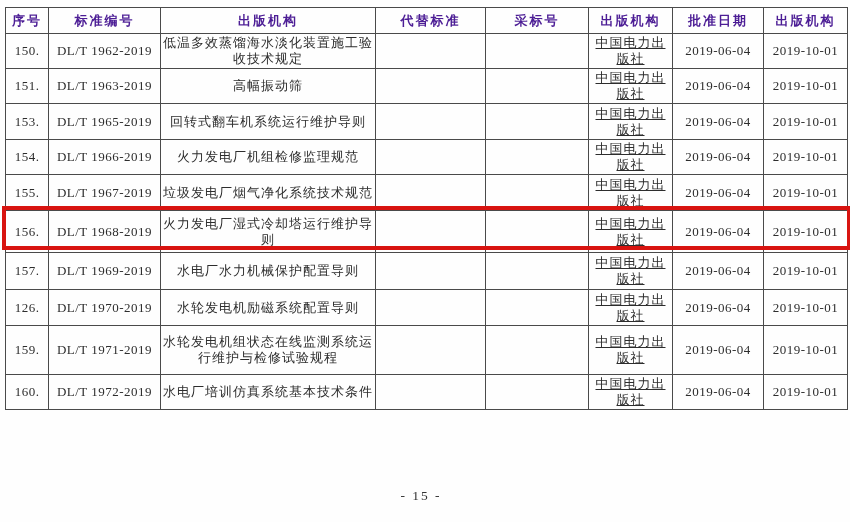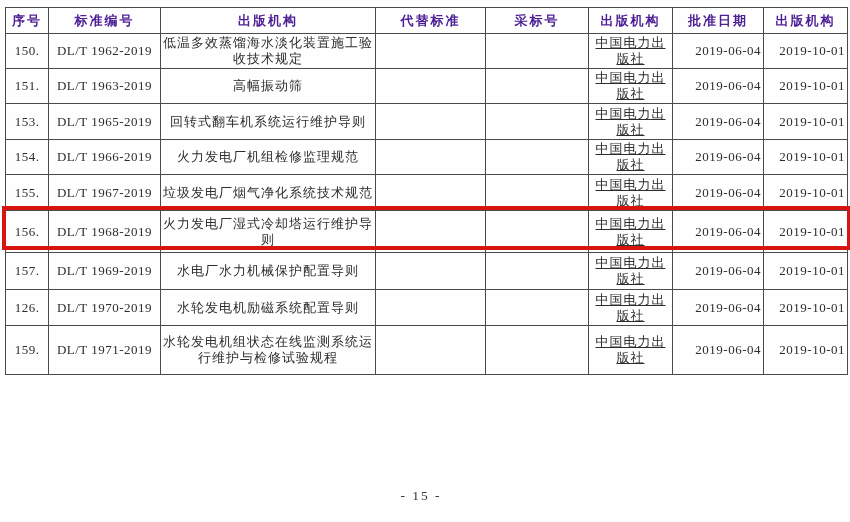--- a/index.html
+++ b/index.html
@@ -12,21 +12,21 @@
     border-collapse:collapse; table-layout:fixed;
   }
   th,td {
     border:1px solid #4a4a4a; text-align:center; vertical-align:middle;
     font-size:13px; line-height:16px; padding:1px 2px; letter-spacing:1px;
     overflow:hidden; word-break:break-all;
   }
   th { font-weight:bold; height:23px; letter-spacing:2px; color:#4c1d95; }
   td.c0, td.c1 { letter-spacing:0.5px; }
   td.c5 { padding:1px 6px;text-decoration:underline; }
-  td.c6, td.c7 { letter-spacing:0.5px;text-align:right; }
+  td.c6, td.c7 { letter-spacing:0.5px; }
   #highlight-box {
     position:absolute; box-sizing:border-box; pointer-events:none;
     border:4px solid #d81410;
   }
   #page-number {
     position:absolute; top:488px; left:0; width:842px; text-align:center;
     font-size:13.5px; letter-spacing:2px; color:#333333;
   }
 </style>
 </head>
@@ -140,17 +140,27 @@
         <tr style="height: 49px;">
           <td class="c0">159.</td>
           <td class="c1">DL/T 1971-2019</td>
           <td class="c2">水轮发电机组状态在线监测系统运行维护与检修试验规程</td>
           <td class="c3"></td>
           <td class="c4"></td>
           <td class="c5">中国电力出版社</td>
           <td class="c6">2019-06-04</td>
           <td class="c7">2019-10-01</td>
         </tr>
+        <tr style="height: 34px;">
+          <td class="c0">160.</td>
+          <td class="c1">DL/T 1972-2019</td>
+          <td class="c2">水电厂培训仿真系统基本技术条件</td>
+          <td class="c3"></td>
+          <td class="c4"></td>
+          <td class="c5">中国电力出版社</td>
+          <td class="c6">2019-06-04</td>
+          <td class="c7">2019-10-01</td>
+        </tr>
       </tbody>
   </table>
   <div id="highlight-box" style="border-color: rgb(216, 20, 16); left: 2px; top: 205.5px; width: 849px; height: 44px;"></div>
   <div id="page-number">- 15 -</div>
 </div>
 
 </body></html>

